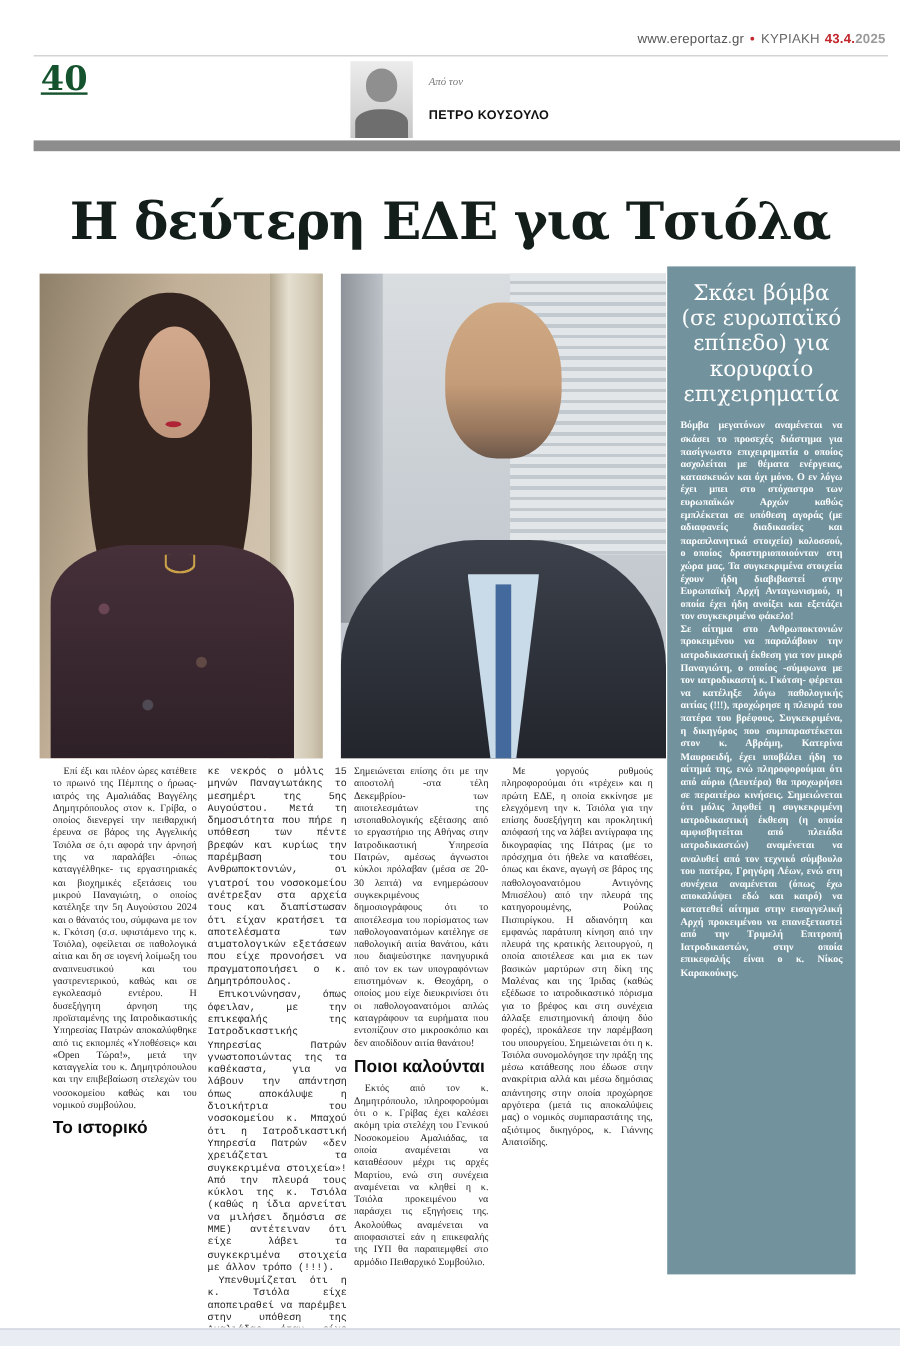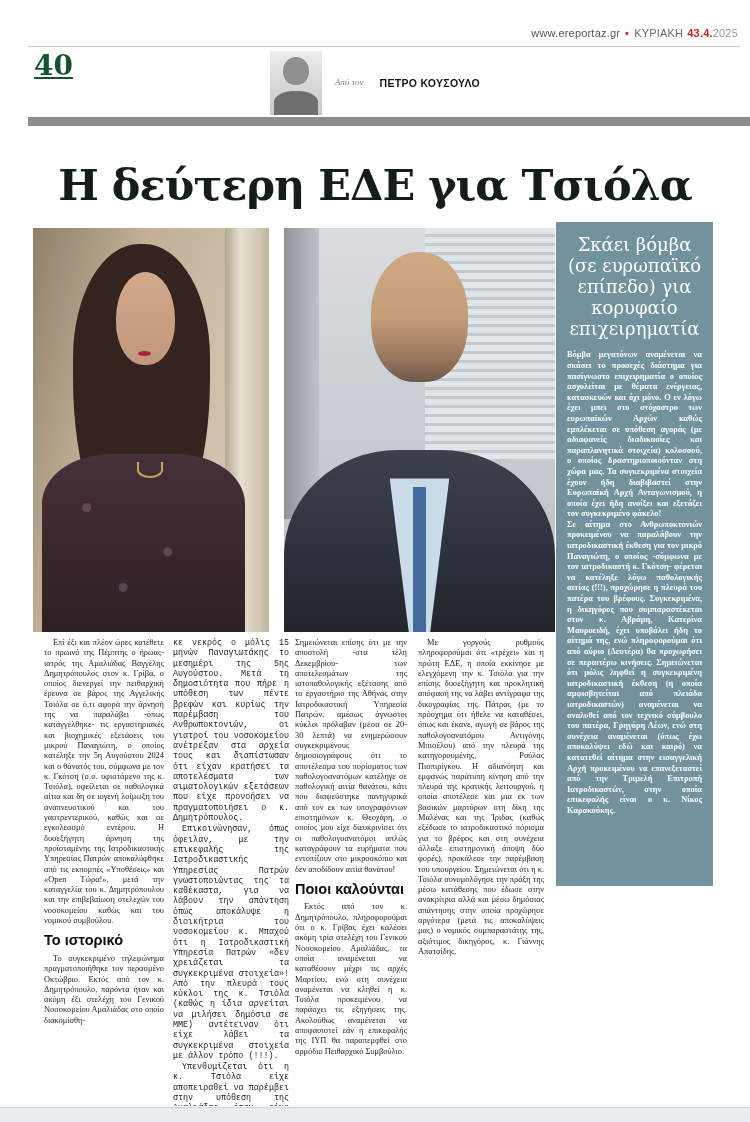--- a/index.html
+++ b/index.html
@@ -11,40 +11,40 @@
   }
   
   .masthead{
     position:absolute;top:27px;right:12px;
     font-family:"Liberation Sans",sans-serif;font-size:11px;color:#555;
     letter-spacing:.2px;white-space:nowrap;
   }
   .masthead .sep{color:var(--red);font-weight:bold;margin:0 5px;}
   .masthead .day{color:#6a6a6a;margin-right:4px;}
   .masthead .date{color:var(--red);font-weight:bold;}
-  .masthead .year{color:#9a9a9a;font-weight:normal;}
+  .masthead .year{color:#9a9a9a;font-weight:bold;}
   .top-rule{position:absolute;top:46px;left:28px;right:10px;height:1px;background:#c9c9c9;}
   
   .page-number{
     position:absolute;top:52px;left:34px;
     font-family:"DejaVu Serif",serif;font-weight:bold;font-size:28px;color:#14532d;line-height:1;text-decoration:underline;
   }
   .header-center{
     position:absolute;top:50px;left:120px;right:120px;height:66px;
     display:flex;justify-content:center;align-items:center;gap:13px;
   }
   .edolio{
     font-family:"DejaVu Serif",serif;font-weight:bold;font-size:55px;color:#0e0e0e;
     line-height:.9;letter-spacing:1px;
   }
   .columnist-photo{width:52px;height:64px;position:relative;overflow:hidden;
     background:linear-gradient(180deg,#ececec,#c7c7c7);flex:0 0 auto;}
   .cp-head{position:absolute;left:25%;top:9%;width:50%;height:44%;background:#8f8f8f;border-radius:50% 50% 46% 46%;}
   .cp-body{position:absolute;left:8%;bottom:0;width:84%;height:38%;background:#6e6e6e;border-radius:45% 45% 0 0;}
-  .byline{display:flex;flex-direction:row;line-height:1.2;gap:16px;}
+  .byline{display:flex;flex-direction:column;line-height:1.2;gap:16px;}
   .byline .prefix{font-family:"Liberation Serif",serif;font-style:italic;font-size:9px;color:#7a7a7a;}
   .byline .name{font-family:"Liberation Sans",sans-serif;font-weight:bold;font-size:10.5px;color:#111;letter-spacing:.3px;}
   .gray-bar{position:absolute;top:117px;left:28px;right:0;height:9px;background:var(--bar);}
   
   .headline{
     position:absolute;top:133px;left:0;right:0;text-align:center;
     font-family:"DejaVu Serif",serif;font-weight:bold;font-size:43px;line-height:1.1;
     color:#131d1a;letter-spacing:-1px;
   }
   
@@ -90,21 +90,21 @@
   .col-3{left:295px;width:112px;}
   .col-4{left:418px;width:126px;}
   .body-p{margin:0 0 1px 0;text-indent:9px;}
   .body-p.noindent{text-indent:0;}
   .subhead{
     font-family:"Liberation Sans",sans-serif;font-weight:bold;font-size:14.5px;line-height:1.08;
     color:#0e0e0e;text-align:left;margin:7px 0 5px 0;
   }
   
   .sidebar{
-    position:absolute;left:556px;top:222px;width:157px;height:664px;
+    position:absolute;left:556px;top:222px;width:157px;height:840px;
     background:var(--teal);color:#fff;padding:10px 11px;overflow:hidden;
   }
   .sidebar-h1{
     font-family:"DejaVu Serif",serif;font-weight:normal;font-size:18px;line-height:1.16;
     text-align:center;margin:3px 0 11px 0;
   }
   .sidebar-p{font-size:8.4px;line-height:10.6px;font-weight:bold;text-align:justify;margin:0;}
   .sidebar-h2{
     font-family:"DejaVu Serif",serif;font-weight:normal;font-size:15px;line-height:1.18;
     text-align:center;margin:13px 0 8px 0;
@@ -148,21 +148,20 @@
   <div class="pr-frame"></div>
   <div class="pr-head"></div>
   <div class="pr-suit"></div>
   <div class="pr-shirt"></div>
   <div class="pr-tie"></div>
 </div>
 
 <div class="col col-1">
     <p class="body-p">Επί έξι και πλέον ώρες κατέθετε το πρωινό της Πέμπτης ο ήρωας-ιατρός της Αμαλιάδας Βαγγέλης Δημητρόπουλος στον κ. Γρίβα, ο οποίος διενεργεί την πειθαρχική έρευνα σε βάρος της Αγγελικής Τσιόλα σε ό,τι αφορά την άρνησή της να παραλάβει -όπως καταγγέλθηκε- τις εργαστηριακές και βιοχημικές εξετάσεις του μικρού Παναγιώτη, ο οποίος κατέληξε την 5η Αυγούστου 2024 και ο θάνατός του, σύμφωνα με τον κ. Γκότση (σ.σ. υφιστάμενο της κ. Τσιόλα), οφείλεται σε παθολογικά αίτια και δη σε ιογενή λοίμωξη του αναπνευστικού και του γαστρεντερικού, καθώς και σε εγκολεασμό εντέρου. Η δυσεξήγητη άρνηση της προϊσταμένης της Ιατροδικαστικής Υπηρεσίας Πατρών αποκαλύφθηκε από τις εκπομπές «Υποθέσεις» και «Open Τώρα!», μετά την καταγγελία του κ. Δημητρόπουλου και την επιβεβαίωση στελεχών του νοσοκομείου καθώς και του νομικού συμβούλου.</p>
     <h3 class="subhead">Το ιστορικό</h3>
-    <p class="body-p">Το συγκεκριμένο τηλεφώνημα πραγματοποιήθηκε τον περασμένο Οκτώβριο. Εκτός από τον κ. Δημητρόπουλο, παρόντα ήταν και ακόμη έξι στελέχη του Γενικού Νοσοκομείου Αμαλιάδας στο οποίο διακομίσθη-</p>
   </div>
 <div class="col col-2">
     <p class="body-p noindent">κε νεκρός ο μόλις 15 μηνών Παναγιωτάκης το μεσημέρι της 5ης Αυγούστου. Μετά τη δημοσιότητα που πήρε η υπόθεση των πέντε βρεφών και κυρίως την παρέμβαση του Ανθρωποκτονιών, οι γιατροί του νοσοκομείου ανέτρεξαν στα αρχεία τους και διαπίστωσαν ότι είχαν κρατήσει τα αποτελέσματα των αιματολογικών εξετάσεων που είχε προνοήσει να πραγματοποιήσει ο κ. Δημητρόπουλος.</p>
     <p class="body-p">Επικοινώνησαν, όπως όφειλαν, με την επικεφαλής της Ιατροδικαστικής Υπηρεσίας Πατρών γνωστοποιώντας της τα καθέκαστα, για να λάβουν την απάντηση όπως αποκάλυψε η διοικήτρια του νοσοκομείου κ. Μπαχού ότι η Ιατροδικαστική Υπηρεσία Πατρών «δεν χρειάζεται τα συγκεκριμένα στοιχεία»! Από την πλευρά τους κύκλοι της κ. Τσιόλα (καθώς η ίδια αρνείται να μιλήσει δημόσια σε ΜΜΕ) αντέτειναν ότι είχε λάβει τα συγκεκριμένα στοιχεία με άλλον τρόπο (!!!).</p>
     <p class="body-p">Υπενθυμίζεται ότι η κ. Τσιόλα είχε αποπειραθεί να παρέμβει στην υπόθεση της Αμαλιάδας όταν είχε ζητήσει από την εισαγγελική Αρχή να αναλάβει την ιστοπαθολογική διερεύνηση του Παναγιωτάκη η κ. Κωνσταντινίδου, κάτι που απετράπη και πάλι μετά τις αποκαλύψεις των εκπομπών μου.</p>
   </div>
 <div class="col col-3">
     <p class="body-p noindent">Σημειώνεται επίσης ότι με την αποστολή -στα τέλη Δεκεμβρίου- των αποτελεσμάτων της ιστοπαθολογικής εξέτασης από το εργαστήριο της Αθήνας στην Ιατροδικαστική Υπηρεσία Πατρών, αμέσως άγνωστοι κύκλοι πρόλαβαν (μέσα σε 20-30 λεπτά) να ενημερώσουν συγκεκριμένους δημοσιογράφους ότι το αποτέλεσμα του πορίσματος των παθολογοανατόμων κατέληγε σε παθολογική αιτία θανάτου, κάτι που διαψεύστηκε πανηγυρικά από τον εκ των υπογραφόντων επιστημόνων κ. Θεοχάρη, ο οποίος μου είχε διευκρινίσει ότι οι παθολογοανατόμοι απλώς καταγράφουν τα ευρήματα που εντοπίζουν στο μικροσκόπιο και δεν αποδίδουν αιτία θανάτου!</p>
     <h3 class="subhead">Ποιοι καλούνται</h3>
     <p class="body-p">Εκτός από τον κ. Δημητρόπουλο, πληροφορούμαι ότι ο κ. Γρίβας έχει καλέσει ακόμη τρία στελέχη του Γενικού Νοσοκομείου Αμαλιάδας, τα οποία αναμένεται να καταθέσουν μέχρι τις αρχές Μαρτίου, ενώ στη συνέχεια αναμένεται να κληθεί η κ. Τσιόλα προκειμένου να παράσχει τις εξηγήσεις της. Ακολούθως αναμένεται να αποφασιστεί εάν η επικεφαλής της ΙΥΠ θα παραπεμφθεί στο αρμόδιο Πειθαρχικό Συμβούλιο.</p>

